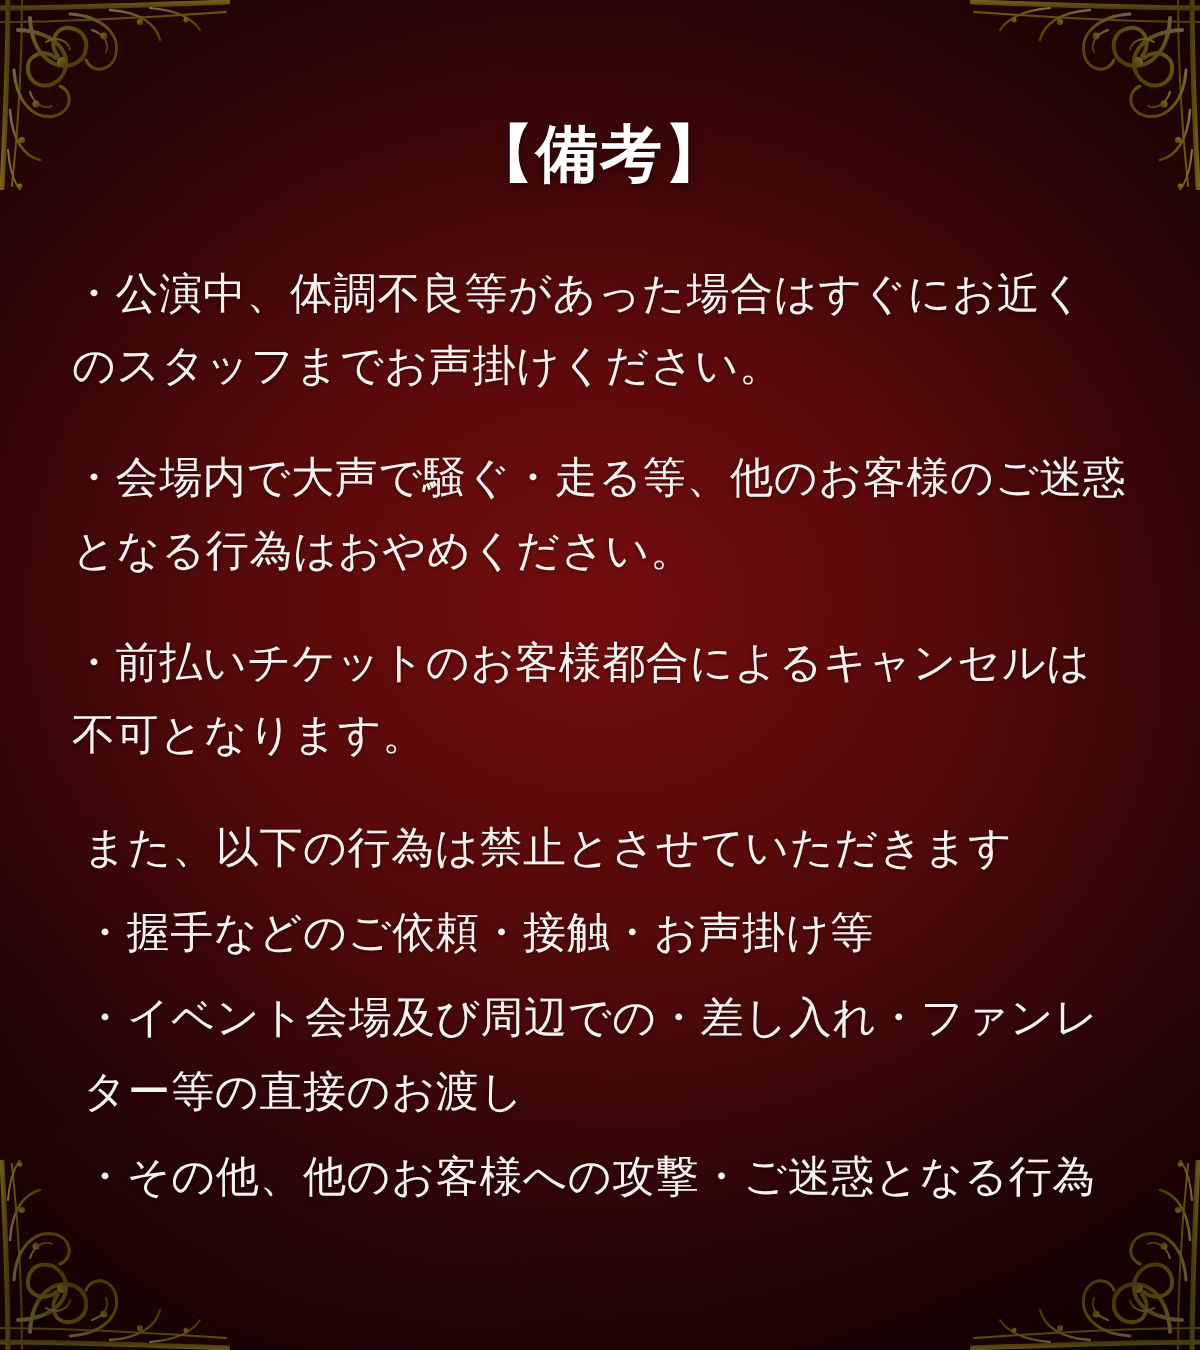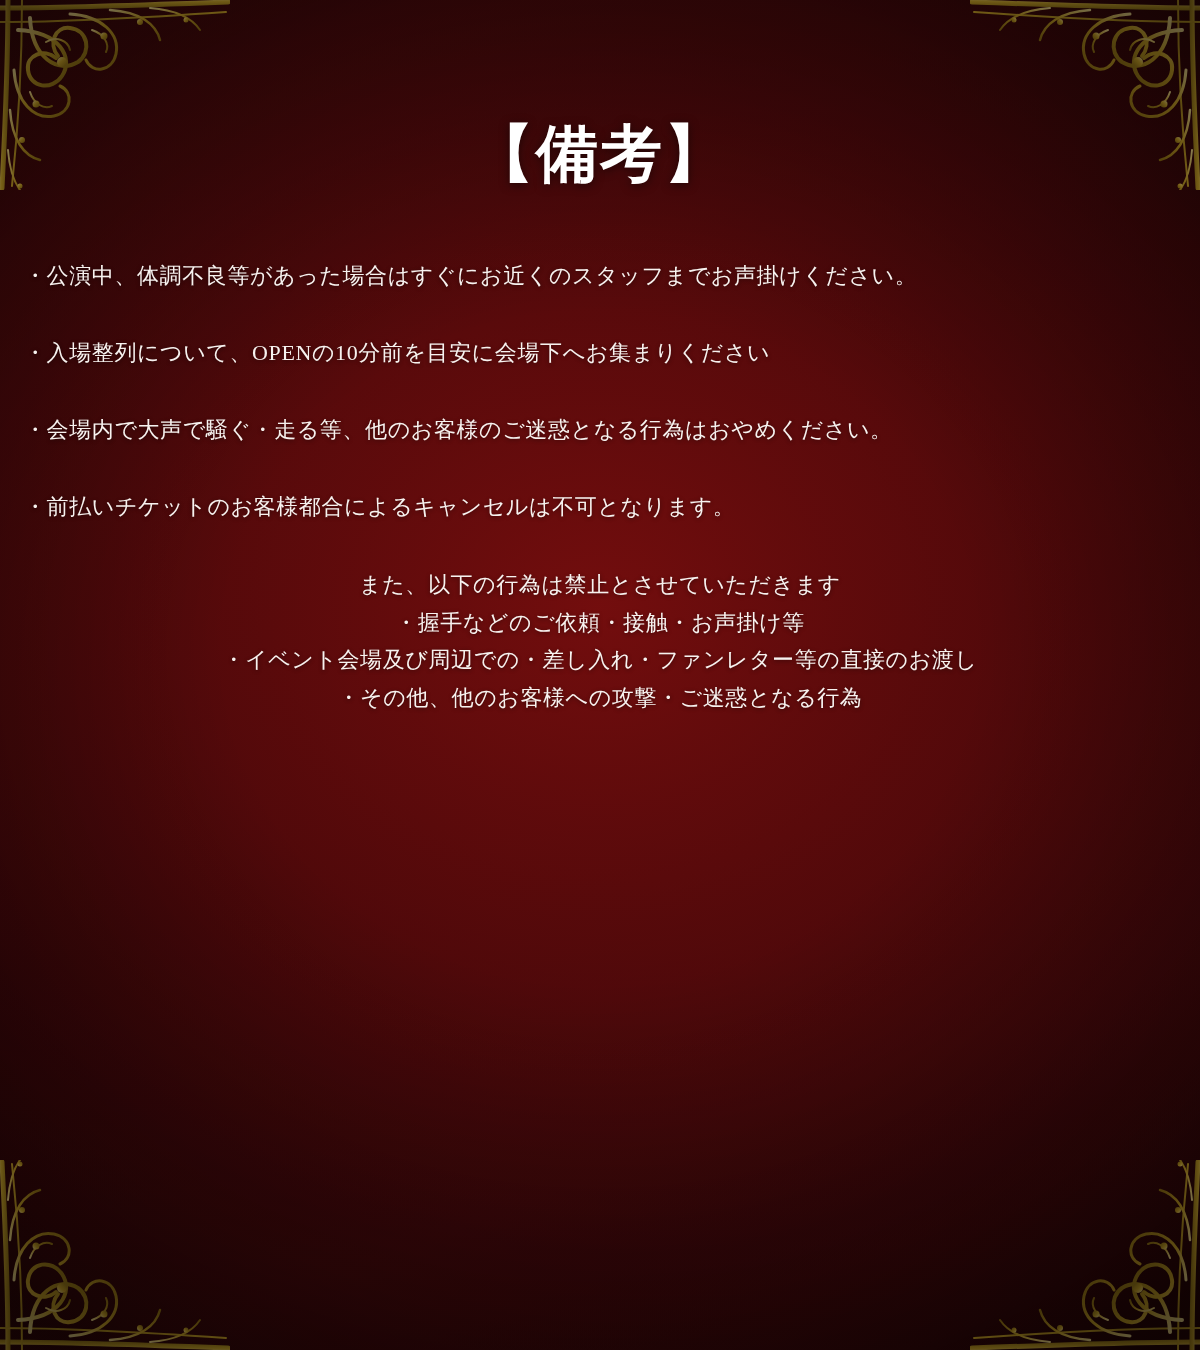--- a/index.html
+++ b/index.html
@@ -42,54 +42,53 @@
   }
   .corner svg { width: 100%; height: 100%; display: block; }
   .corner-tl { top: 0; left: 0; }
   .corner-tr { top: 0; right: 0; transform: scaleX(-1); }
   .corner-bl { bottom: 0; left: 0; transform: scaleY(-1); }
   .corner-br { bottom: 0; right: 0; transform: scale(-1, -1); }
 
   .content {
     position: relative;
     z-index: 3;
-    padding: 0 24px;
+    padding: 0 72px;
   }
 
   .title {
     text-align: center;
     color: #ffffff;
     font-size: 62px;
     font-weight: bold;
     letter-spacing: 2px;
     margin: 0;
     padding-top: 112px;
     text-shadow: 0 2px 10px rgba(0,0,0,0.5);
   }
 
   .body-text {
     margin-top: 62px;
     color: #f7f2ef;
-    font-size: 22px;
+    font-size: 43px;
     line-height: 1.68;
     letter-spacing: 0.6px;
     text-shadow: 0 1px 4px rgba(0,0,0,0.45);
   }
 
   .para {
     margin: 0 0 40px 0;
     white-space: pre-wrap;
   }
   .para:last-child { margin-bottom: 0; }
 
   .list-block {
-    margin: 0;
+    margin: 11px;
     white-space: pre-wrap;
     line-height: 1.72;
-    text-align: center;
   }
 </style>
 </head>
 <body>
 
 <div class="poster">
 
   <div class="corner corner-tl">
     <svg viewBox="0 0 230 190" xmlns="http://www.w3.org/2000/svg">
       <defs>
@@ -221,21 +220,20 @@
     </svg>
   </div>
 
   <div class="vignette"></div>
 
   <div class="content">
     <h1 class="title">【備考】</h1>
 
     <div class="body-text">
       <p class="para">・公演中、体調不良等があった場合はすぐにお近くのスタッフまでお声掛けください。</p>
-      <p class="para">・入場整列について、OPENの10分前を目安に会場下へお集まりください</p>
       <p class="para">・会場内で大声で騒ぐ・走る等、他のお客様のご迷惑となる行為はおやめください。</p>
       <p class="para">・前払いチケットのお客様都合によるキャンセルは不可となります。</p>
 
       <p class="list-block">また、以下の行為は禁止とさせていただきます</p>
       <p class="list-block">・握手などのご依頼・接触・お声掛け等</p>
       <p class="list-block">・イベント会場及び周辺での・差し入れ・ファンレター等の直接のお渡し</p>
       <p class="list-block">・その他、他のお客様への攻撃・ご迷惑となる行為</p>
     </div>
   </div>
 </div>

